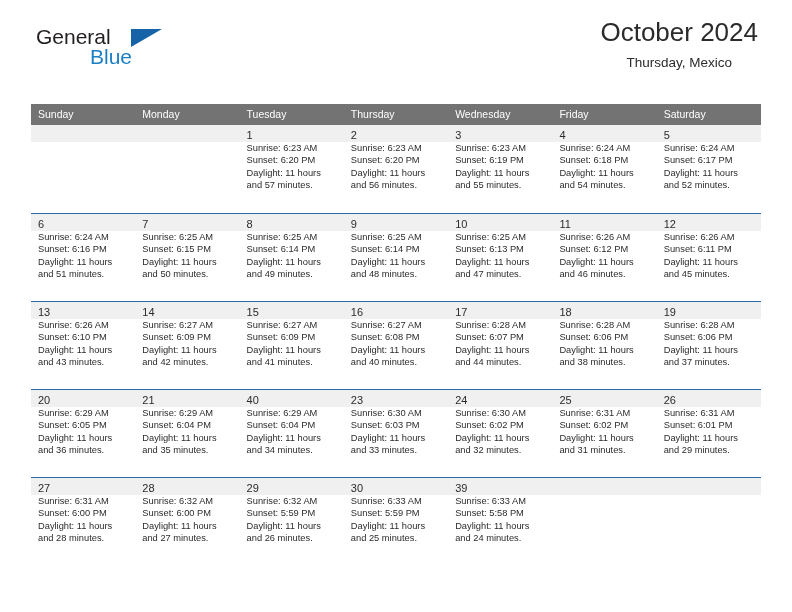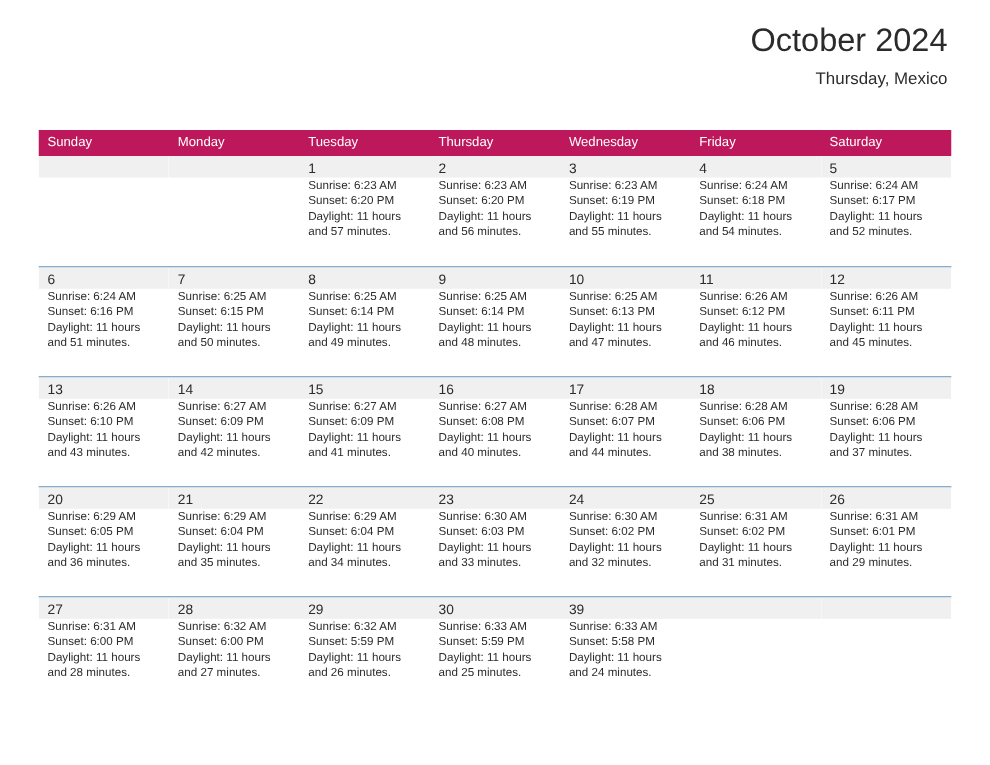--- a/index.html
+++ b/index.html
@@ -61,21 +61,21 @@
     width: 0;
     height: 0;
     border-left: 31px solid #1763a8;
     border-bottom: 18px solid transparent;
   }
 
   .title-block {
     position: absolute;
     right: 0;
     top: 16px;
-    text-align: right;
+    text-align: center;
   }
   .cal-title {
     font-size: 26px;
     color: #2b2b2b;
     line-height: 32px;
     font-weight: normal;
     margin: 0;
   }
   .cal-subtitle {
     font-size: 13.5px;
@@ -87,21 +87,21 @@
   
   .calendar {
     position: absolute;
     left: 31px;
     top: 104px;
     width: 730px;
   }
 
   .weekday-row {
     display: flex;
-    background: #be185d;
+    background: #737373;
     height: 21px;
   }
   .weekday {
     flex: 1 1 0;
     color: #ffffff;
     font-size: 10.5px;
     line-height: 21px;
     padding-left: 7px;
     box-sizing: border-box;
     white-space: nowrap;
@@ -149,20 +149,25 @@
     white-space: nowrap;
   }
 </style>
 </head>
 <body>
 
 <div class="page">
 
   <div class="header">
 
+    <div class="brand">
+      <span class="brand-general">General</span>
+      <span class="brand-triangle"></span>
+      <span class="brand-blue">Blue</span>
+    </div>
 
     <div class="title-block">
       <h1 class="cal-title">October 2024</h1>
       <div class="cal-subtitle">Thursday, Mexico</div>
     </div>
 
   </div>
 
   <div class="calendar">
 
@@ -373,21 +378,21 @@
           <div class="day-cell">
             <div class="day-number-band"><span class="day-number">21</span></div>
             <div class="day-body">
               <div class="day-line">Sunrise: 6:29 AM</div>
               <div class="day-line">Sunset: 6:04 PM</div>
               <div class="day-line">Daylight: 11 hours</div>
               <div class="day-line">and 35 minutes.</div>
             </div>
           </div>
           <div class="day-cell">
-            <div class="day-number-band"><span class="day-number">22</span></div>
+            <div class="day-number-band"><span class="day-number">40</span></div>
             <div class="day-body">
               <div class="day-line">Sunrise: 6:29 AM</div>
               <div class="day-line">Sunset: 6:04 PM</div>
               <div class="day-line">Daylight: 11 hours</div>
               <div class="day-line">and 34 minutes.</div>
             </div>
           </div>
           <div class="day-cell">
             <div class="day-number-band"><span class="day-number">23</span></div>
             <div class="day-body">

